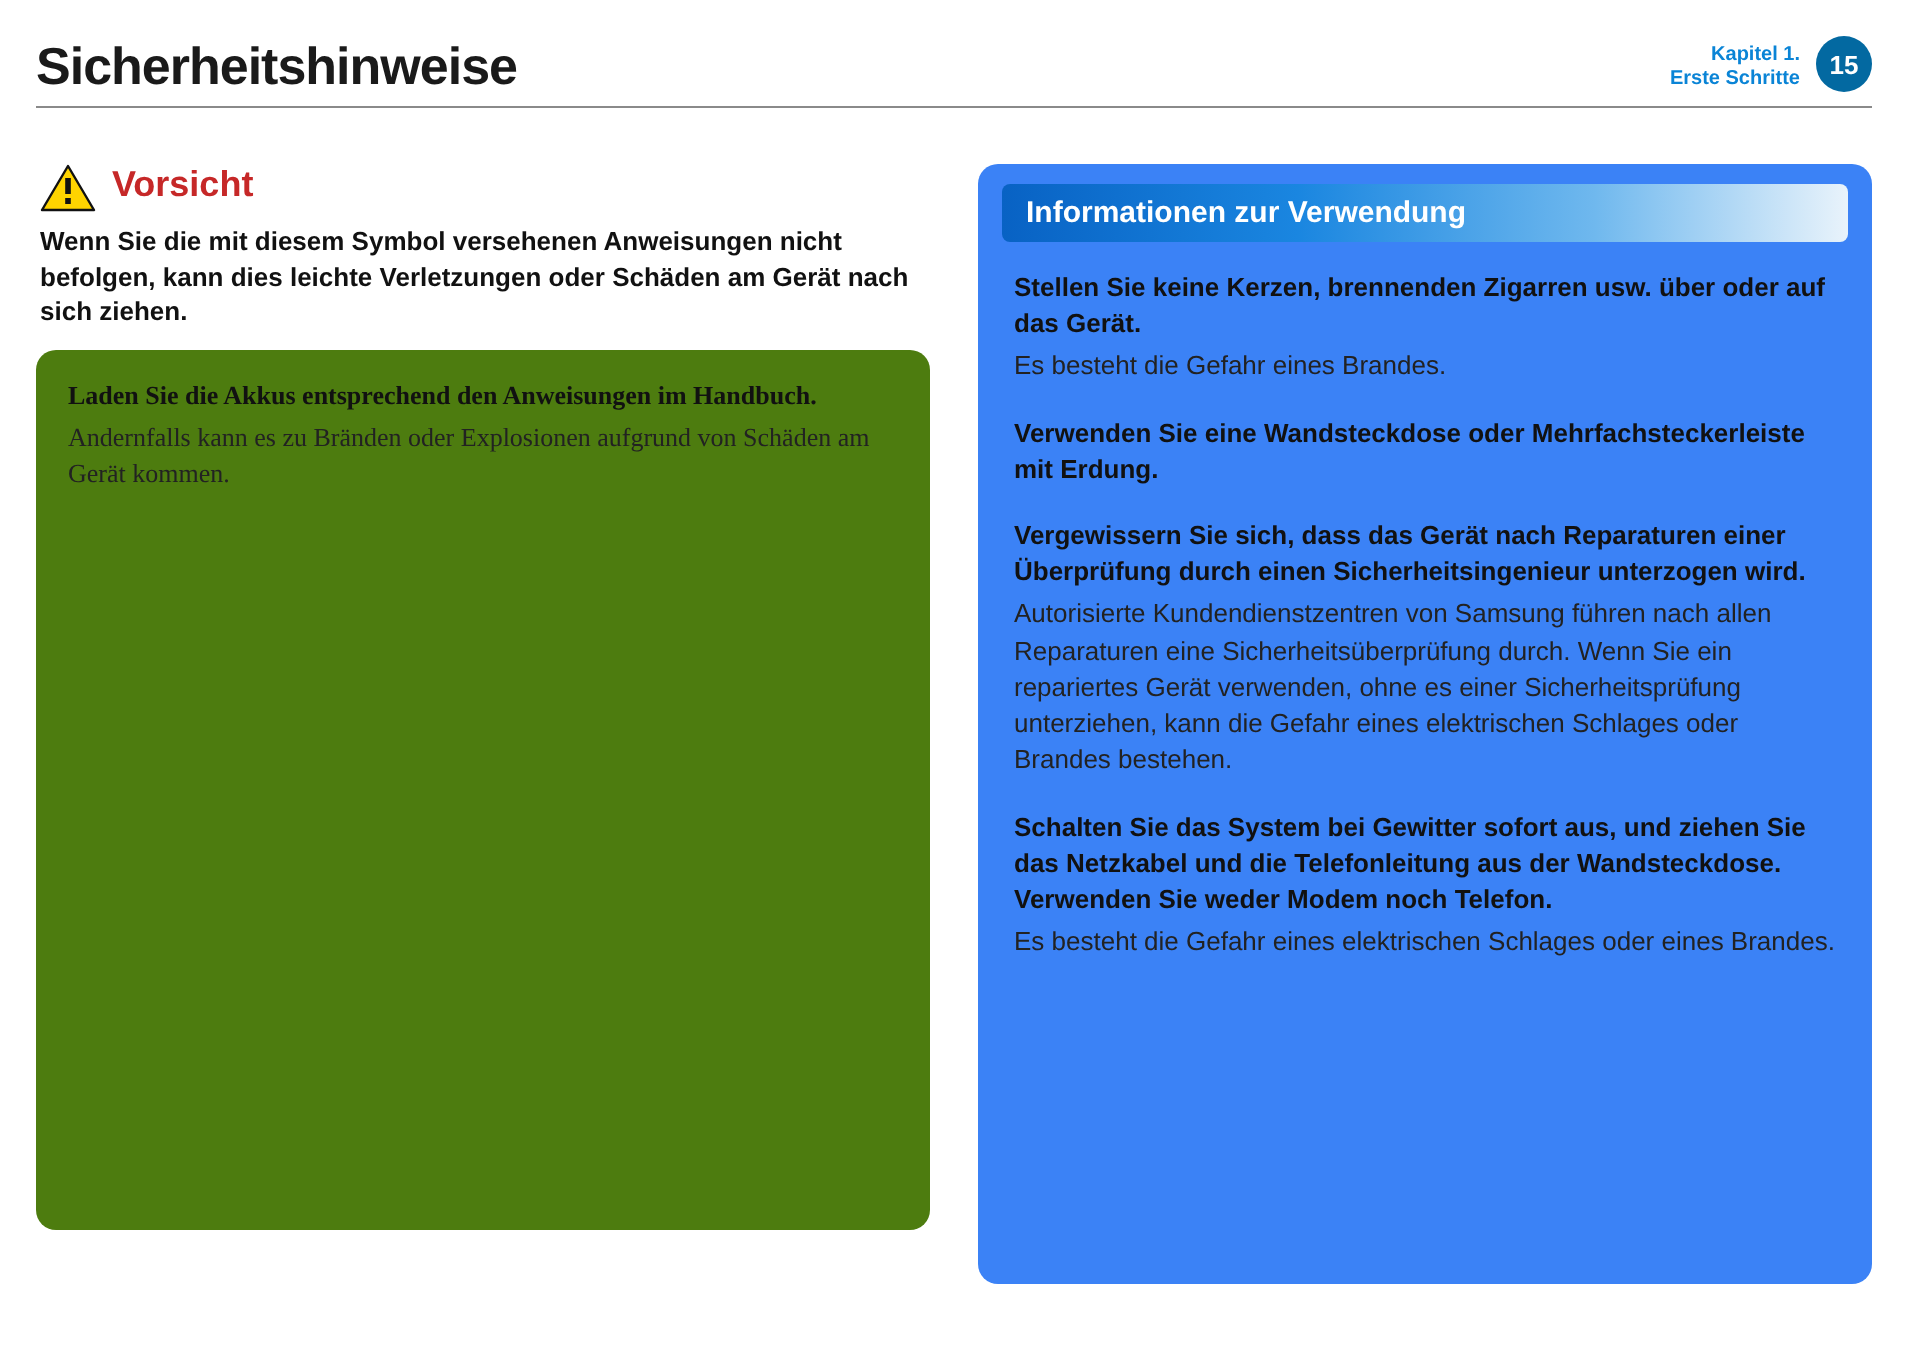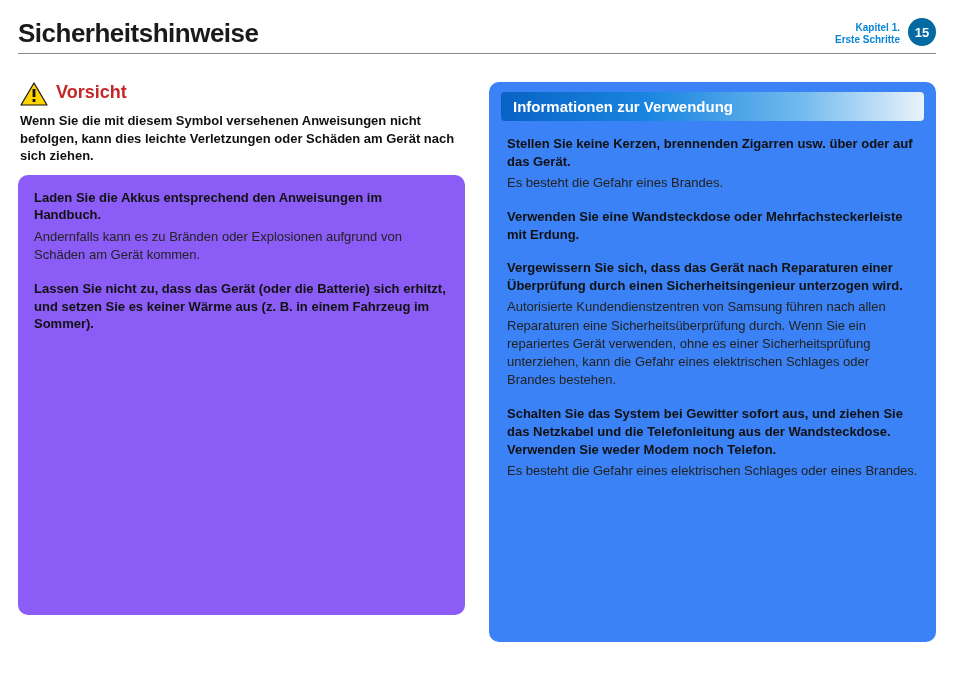--- a/index.html
+++ b/index.html
@@ -10,21 +10,21 @@
   .chapter-block { display: flex; align-items: flex-end; gap: 8px; }
   .chapter-text { text-align: right; font-size: 10px; font-weight: 700; line-height: 1.2; color: #0a84d6; }
   .page-bubble { width: 28px; height: 28px; border-radius: 50%; background: #0369a1; color: #fff; font-size: 13px; font-weight: 700; display: flex; align-items: center; justify-content: center; }
   .columns { display: flex; gap: 24px; margin-top: 28px; }
   .col { flex: 1 1 0; }
   .panel { background: #3b82f6; border-radius: 10px; padding: 14px 16px 20px 16px; min-height: 560px; }
   .caution-head { display: flex; align-items: flex-start; gap: 8px; margin-bottom: 6px; padding-left: 2px; }
   .caution-label { font-size: 18px; font-weight: 700; color: #c62828; }
   .caution-icon { width: 28px; height: 24px; }
   .caution-desc { font-size: 13px; font-weight: 700; line-height: 1.35; color: #111; padding: 0 2px 10px 2px; }
-  .gray-card { background: #8b5cf6; border-radius: 10px; padding: 14px 16px 20px 16px; }
+  .gray-card { background: #4d7c0f; border-radius: 10px; padding: 14px 16px 20px 16px; font-family: Liberation Serif, serif; }
   .item { margin-bottom: 16px; }
   .item:last-child { margin-bottom: 0; }
   .item-h { font-size: 13px; font-weight: 700; line-height: 1.35; margin-bottom: 4px; }
   .item-b { font-size: 13px; font-weight: 400; line-height: 1.4; color: #222; }
   .section-head { background: linear-gradient(90deg, #0862c4 0%, #1a86e0 35%, #6fb8ee 70%, #e9f3fb 100%); color: #fff; font-size: 15px; font-weight: 700; padding: 6px 12px; border-radius: 4px; margin: -4px -4px 14px -4px; }
   .right-inner { padding: 0 2px; }
 </style>
 </head>
 <body>
 
@@ -55,21 +55,20 @@
         <span class="caution-label">Vorsicht</span>
       </div>
       <div class="caution-desc">Wenn Sie die mit diesem Symbol versehenen Anweisungen nicht befolgen, kann dies leichte Verletzungen oder Schäden am Gerät nach sich ziehen.</div>
 
       <div class="gray-card" style="min-height:440px;">
         <div class="item">
           <div class="item-h">Laden Sie die Akkus entsprechend den Anweisungen im Handbuch.</div>
           <div class="item-b">Andernfalls kann es zu Bränden oder Explosionen aufgrund von Schäden am Gerät kommen.</div>
         </div>
         <div class="item">
-          <div class="item-h">Lassen Sie nicht zu, dass das Gerät (oder die Batterie) sich erhitzt, und setzen Sie es keiner Wärme aus (z. B. in einem Fahrzeug im Sommer).</div>
         </div>
       </div>
     </div>
 
     <div class="col">
       <div class="panel">
         <div class="section-head">Informationen zur Verwendung</div>
         <div class="right-inner">
           <div class="item">
             <div class="item-h">Stellen Sie keine Kerzen, brennenden Zigarren usw. über oder auf das Gerät.</div>

